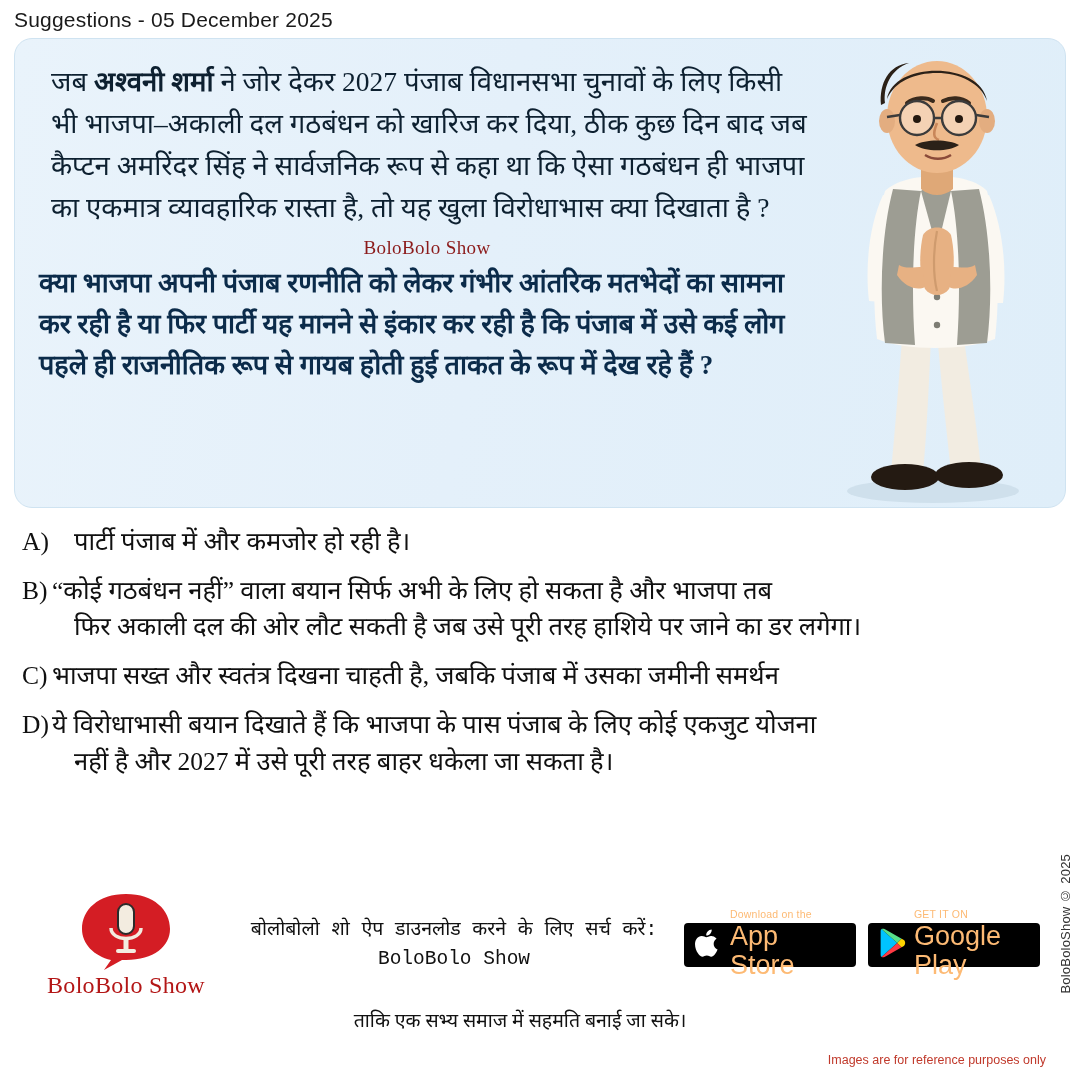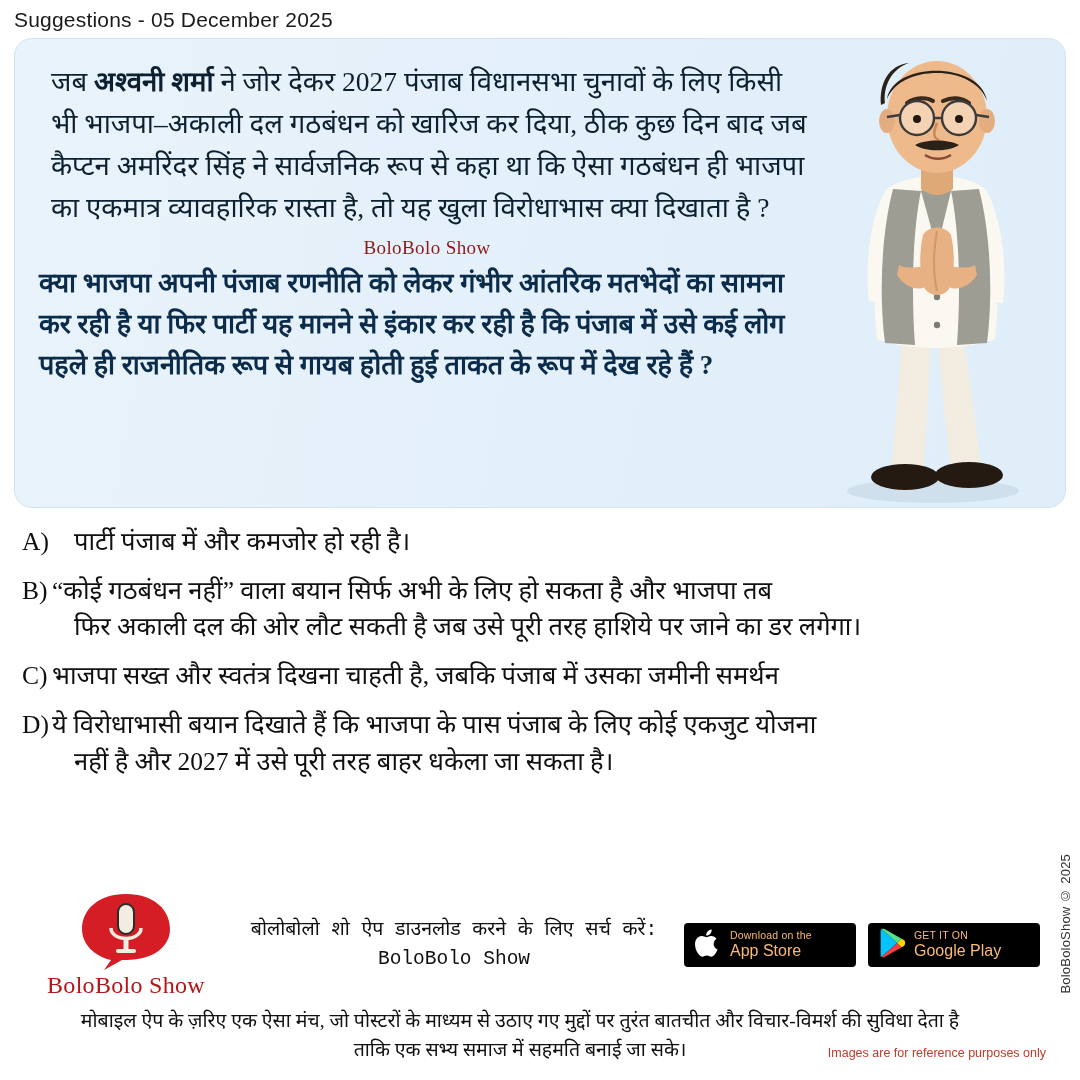--- a/index.html
+++ b/index.html
@@ -156,36 +156,36 @@
     font-family: "Liberation Sans", sans-serif;
   }
   .store-btn .glyph { flex: 0 0 auto; margin-right: 8px; }
   .store-small {
     font-size: 10.5px;
     line-height: 1.1;
     letter-spacing: .2px;
     display: block;
   }
   .store-big {
-    font-size: 16px;
+    font-size: 27px;
     line-height: 1.1;
     display: block;
     margin-top: 1px;
   }
   .footer-bottom {
     text-align: center;
     font-size: 19.5px;
     line-height: 1.5;
     color: #111;
     padding: 2px 60px 0 20px;
   }
   .disclaimer {
     position: absolute;
     right: 34px;
-    bottom: 20px;
+    bottom: 13px;
     font-family: "Liberation Sans", sans-serif;
     font-size: 12.5px;
     color: #c0392b;
   }
   .side-copy {
     position: absolute;
     right: 2px;
     bottom: 86px;
     width: 20px;
     font-family: "Liberation Sans", sans-serif;
@@ -344,21 +344,20 @@
           </span>
           <span>
             <span class="store-small">GET IT ON</span>
             <span class="store-big">Google Play</span>
           </span>
         </div>
       </div>
     </div>
 
     <div class="footer-bottom">
-      <div>मोबाइल ऐप के ज़रिए एक ऐसा मंच, जो पोस्टरों के माध्यम से उठाए गए मुद्दों पर तुरंत बातचीत और विचार-विमर्श की सुविधा देता है</div>
       <div>ताकि एक सभ्य समाज में सहमति बनाई जा सके।</div>
     </div>
 
     <div class="disclaimer">Images are for reference purposes only</div>
   </div>
 
   <div class="side-copy">BoloBoloShow © 2025</div>
 
 </div>
 

